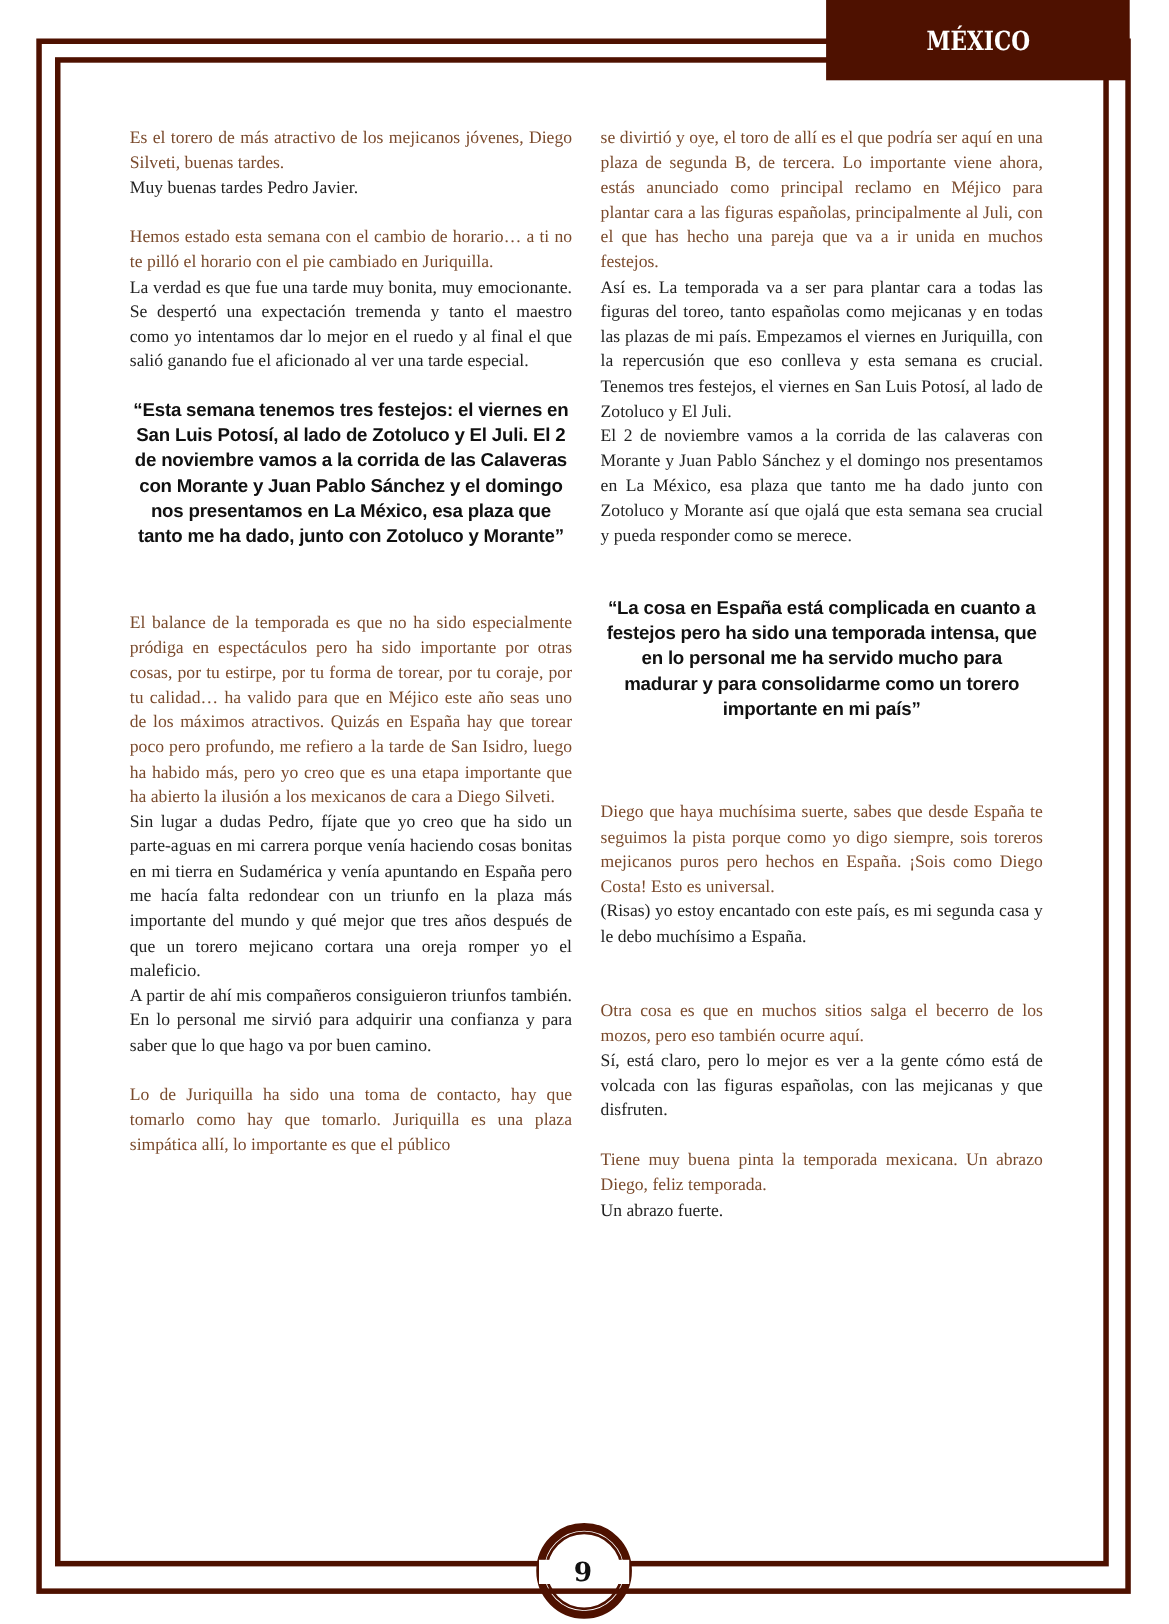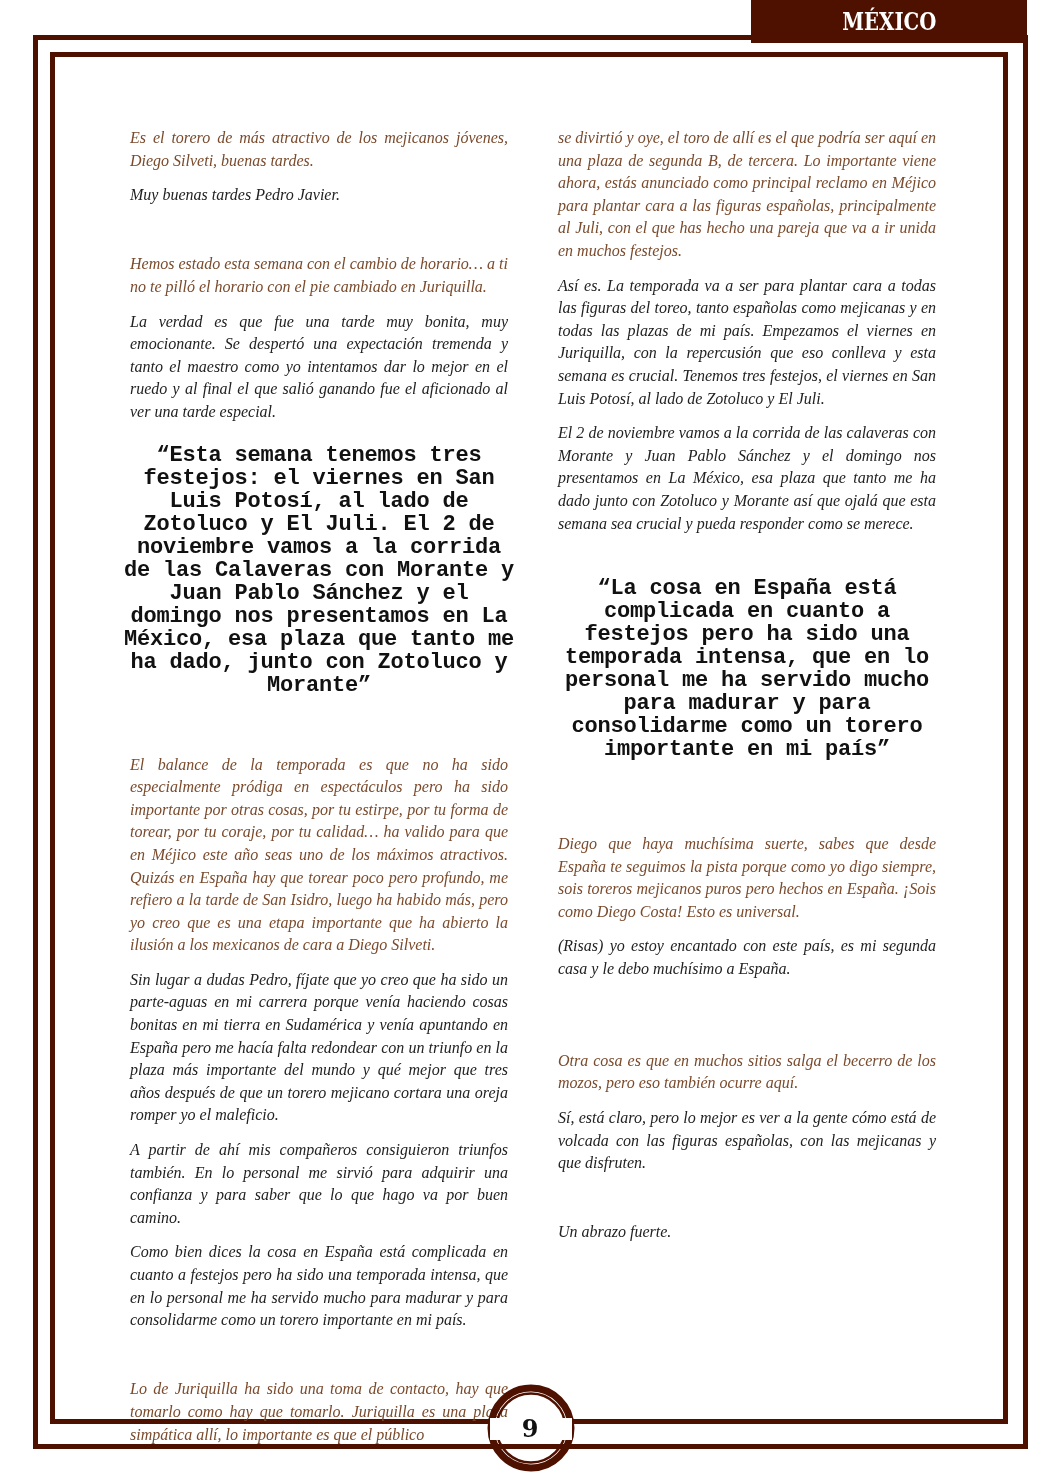--- a/index.html
+++ b/index.html
@@ -1,33 +1,33 @@
 <!DOCTYPE html>
 <html><head>
 <meta charset="utf-8">
 <style>
   html, body { margin: 0; padding: 0; background: #ffffff; }
   body { width: 1063px; height: 1476px; position: relative; overflow: hidden; font-family: "Liberation Serif", "DejaVu Serif", serif; }
 
   .frame-outer { position: absolute; left: 33px; top: 35px; width: 985px; height: 1404px; border: 5px solid #4e1100; box-sizing: content-box; }
   .frame-inner { position: absolute; left: 50px; top: 52px; width: 948px; height: 1362px; border: 5px solid #4e1100; box-sizing: content-box; }
 
-  .section-tab { position: absolute; left: 751px; top: 0; width: 276px; height: 43px; background: #4e1100; display: flex; align-items: center; justify-content: center; }
+  .section-tab { position: absolute; left: 751px; top: 0; width: 276px; height: 73px; background: #4e1100; display: flex; align-items: center; justify-content: center; }
   .section-tab span { color: #ffffff; font-family: "DejaVu Serif", serif; font-weight: bold; font-size: 24px; letter-spacing: 0px; transform: scaleX(0.82); display: inline-block; }
 
   .col { position: absolute; top: 115px; width: 402px; font-size: 16px; line-height: 22.6px; text-align: justify; hyphens: manual; }
   .col.left { left: 118px; }
   .col.right { left: 546px; }
 
   .q { color: #7a4a2c; }
   .a { color: #222222; }
-  .p { margin: 12px; font-style: italic; }
+  .p { margin: 0; }
   .gap { height: 22.6px; }
 
-  .pull { color: #111111; font-family: Liberation Mono, monospace; font-weight: bold; font-size: 22px; line-height: 23px; text-align: center; margin: 0; letter-spacing: -0.2px; }
+  .pull { color: #111111; font-family: Liberation Sans, sans-serif; font-weight: bold; font-size: 17px; line-height: 23px; text-align: center; margin: 0; letter-spacing: -0.2px; }
   .left .pull { margin-top: 20px; margin-bottom: 57px; padding: 0 2px; }
   .right .pull { margin-top: 42px; margin-bottom: 72px; padding: 0 4px; }
 
   .page-badge { position: absolute; left: 487px; top: 1384px; width: 88px; height: 88px; }
   .badge-mask { position: absolute; left: 490px; top: 1418px; width: 82px; height: 22px; background: #ffffff; }
   .page-number { position: absolute; left: 500px; top: 1414px; width: 60px; text-align: center; font-family: "DejaVu Serif", serif; font-weight: bold; font-size: 24px; color: #111111; }
 </style>
 </head>
 <body>
 
@@ -43,39 +43,39 @@
   <p class="p a">Muy buenas tardes Pedro Javier.</p>
   <div class="gap"></div>
   <p class="p q">Hemos estado esta semana con el cambio de horario… a ti no te pilló el horario con el pie cambiado en Juriquilla.</p>
   <p class="p a">La verdad es que fue una tarde muy bonita, muy emocionante. Se despertó una expectación tremenda y tanto el maestro como yo intentamos dar lo mejor en el ruedo y al final el que salió ganando fue el aficionado al ver una tarde especial.</p>
 
   <p class="pull">“Esta semana tenemos tres festejos: el viernes en San Luis Potosí, al lado de Zotoluco y El Juli. El 2 de noviembre vamos a la corrida de las Calaveras con Morante y Juan Pablo Sánchez y el domingo nos presentamos en La México, esa plaza que tanto me ha dado, junto con Zotoluco y Morante”</p>
 
   <p class="p q">El balance de la temporada es que no ha sido especialmente pródiga en espectáculos pero ha sido importante por otras cosas, por tu estirpe, por tu forma de torear, por tu coraje, por tu calidad… ha valido para que en Méjico este año seas uno de los máximos atractivos. Quizás en España hay que torear poco pero profundo, me refiero a la tarde de San Isidro, luego ha habido más, pero yo creo que es una etapa importante que ha abierto la ilusión a los mexicanos de cara a Diego Silveti.</p>
   <p class="p a">Sin lugar a dudas Pedro, fíjate que yo creo que ha sido un parte-aguas en mi carrera porque venía haciendo cosas bonitas en mi tierra en Sudamérica y venía apuntando en España pero me hacía falta redondear con un triunfo en la plaza más importante del mundo y qué mejor que tres años después de que un torero mejicano cortara una oreja romper yo el maleficio.</p>
   <p class="p a">A partir de ahí mis compañeros consiguieron triunfos también. En lo personal me sirvió para adquirir una confianza y para saber que lo que hago va por buen camino.</p>
-  <p class="p a">Como bien dices la cosa en España está complicada en cuanto a festejos pero ha sido una temporada intensa, que en lo personal me ha servido mucho para madurar y para consolidarme como un torero importante en mi país.</p>
   <div class="gap"></div>
   <p class="p q">Lo de Juriquilla ha sido una toma de contacto, hay que tomarlo como hay que tomarlo. Juriquilla es una plaza simpática allí, lo importante es que el público</p>
 </div>
 
 <div class="col right">
   <p class="p q">se divirtió y oye, el toro de allí es el que podría ser aquí en una plaza de segunda B, de tercera. Lo importante viene ahora, estás anunciado como principal reclamo en Méjico para plantar cara a las figuras españolas, principalmente al Juli, con el que has hecho una pareja que va a ir unida en muchos festejos.</p>
   <p class="p a">Así es. La temporada va a ser para plantar cara a todas las figuras del toreo, tanto españolas como mejicanas y en todas las plazas de mi país. Empezamos el viernes en Juriquilla, con la repercusión que eso conlleva y esta semana es crucial. Tenemos tres festejos, el viernes en San Luis Potosí, al lado de Zotoluco y El Juli.</p>
   <p class="p a">El 2 de noviembre vamos a la corrida de las calaveras con Morante y Juan Pablo Sánchez y el domingo nos presentamos en La México, esa plaza que tanto me ha dado junto con Zotoluco y Morante así que ojalá que esta semana sea crucial y pueda responder como se merece.</p>
 
   <p class="pull">“La cosa en España está complicada en cuanto a festejos pero ha sido una temporada intensa, que en lo personal me ha servido mucho para madurar y para consolidarme como un torero importante en mi país”</p>
 
   <p class="p q">Diego que haya muchísima suerte, sabes que desde España te seguimos la pista porque como yo digo siempre, sois toreros mejicanos puros pero hechos en España. ¡Sois como Diego Costa! Esto es universal.</p>
   <p class="p a">(Risas) yo estoy encantado con este país, es mi segunda casa y le debo muchísimo a España.</p>
   <div class="gap"></div>
   <div class="gap"></div>
   <p class="p q">Otra cosa es que en muchos sitios salga el becerro de los mozos, pero eso también ocurre aquí.</p>
   <p class="p a">Sí, está claro, pero lo mejor es ver a la gente cómo está de volcada con las figuras españolas, con las mejicanas y que disfruten.</p>
   <div class="gap"></div>
+  <p class="p q">Tiene muy buena pinta la temporada mexicana. Un abrazo Diego, feliz temporada.</p>
   <p class="p a">Un abrazo fuerte.</p>
 </div>
 
 <svg class="page-badge" viewBox="0 0 88 88" width="88" height="88">
   <circle cx="44" cy="44" r="40" fill="none" stroke="#4e1100" stroke-width="7"></circle>
   <circle cx="44" cy="44" r="34.5" fill="none" stroke="#4e1100" stroke-width="2.5"></circle>
 </svg>
 <div class="badge-mask"></div>
 <div class="page-number">9</div>
 

